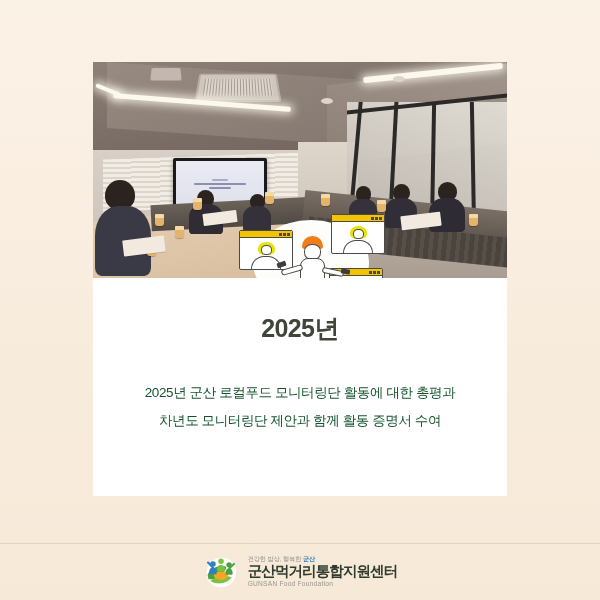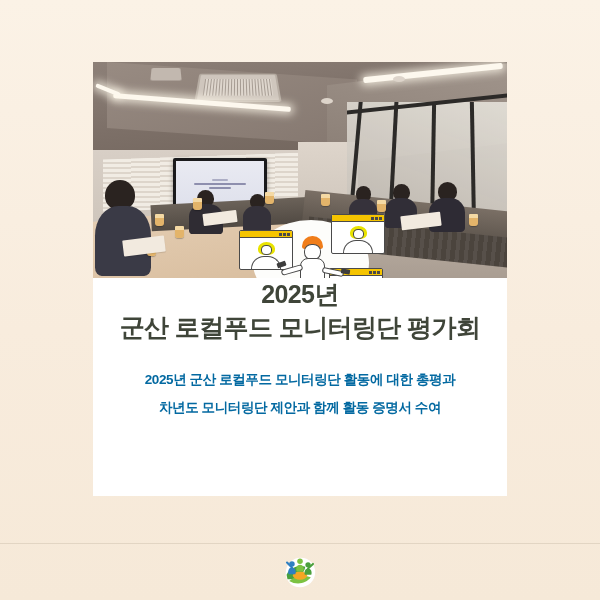--- a/index.html
+++ b/index.html
@@ -257,33 +257,34 @@
   .text-block {
     position: absolute;
     left: 0;
     top: 216px;
     width: 414px;
     height: 218px;
     background: #ffffff;
     text-align: center;
   }
   .title {
+    margin-top: 34px;
     font-size: 25px;
     font-weight: 700;
     line-height: 1.32;
     letter-spacing: -0.6px;
     color: #3f4539;
   }
   .subtitle {
-    margin-top: 22px;
+    margin-top: 34px;
     font-size: 13.5px;
-    font-weight: 700;
+    font-weight: 400;
     line-height: 2.05;
     letter-spacing: -0.4px;
-    color: #0369a1;
+    color: #14532d;
   }
 
   
   .divider {
     position: absolute; left: 0; top: 543px; width: 100%; height: 1px;
     background: #e2d5c3;
   }
   .footer {
     position: absolute; left: 0; top: 543px; width: 100%; height: 57px;
     display: flex; align-items: center; justify-content: center; gap: 9px;
@@ -438,21 +439,20 @@
           <span class="pr-dev l"></span>
           <span class="pr-dev r"></span>
         </div>
 
       </div>
     </div>
 
     <div class="text-block">
       <div class="title">
         <div>2025년</div>
-        <div>군산 로컬푸드 모니터링단 평가회</div>
       </div>
       <div class="subtitle">
         <div>2025년 군산 로컬푸드 모니터링단 활동에 대한 총평과</div>
         <div>차년도 모니터링단 제안과 함께 활동 증명서 수여</div>
       </div>
     </div>
   </div>
 
   <div class="divider"></div>
 
@@ -466,14 +466,19 @@
         <circle cx="11" cy="10" r="3.1" fill="#2f7fc1"></circle>
         <path d="M11 14 C7.5 14 6 18 7.2 21.5 L14.8 21.5 C16 18 14.5 14 11 14 Z" fill="#2f7fc1"></path>
         <path d="M11 14 L5.5 8.5" stroke="#2f7fc1" stroke-width="2.4" stroke-linecap="round" fill="none"></path>
         <circle cx="20" cy="7" r="3.1" fill="#7cc242"></circle>
         <path d="M20 11 C16.5 11 15 15 16.2 18.5 L23.8 18.5 C25 15 23.5 11 20 11 Z" fill="#7cc242"></path>
         <circle cx="29" cy="11" r="3" fill="#4aa03c"></circle>
         <path d="M29 15 C25.7 15 24.3 18.7 25.4 22 L32.6 22 C33.7 18.7 32.3 15 29 15 Z" fill="#4aa03c"></path>
         <path d="M29 15 L34.5 10" stroke="#4aa03c" stroke-width="2.3" stroke-linecap="round" fill="none"></path>
       </svg>
     </div>
+    <div class="logo-text">
+      <div class="logo-tag"><span>건강한 밥상, 행복한 </span><b>군산</b></div>
+      <div class="logo-name">군산먹거리통합지원센터</div>
+      <div class="logo-en">GUNSAN Food Foundation</div>
+    </div>
   </div>
 </div>
 
 </body></html>

